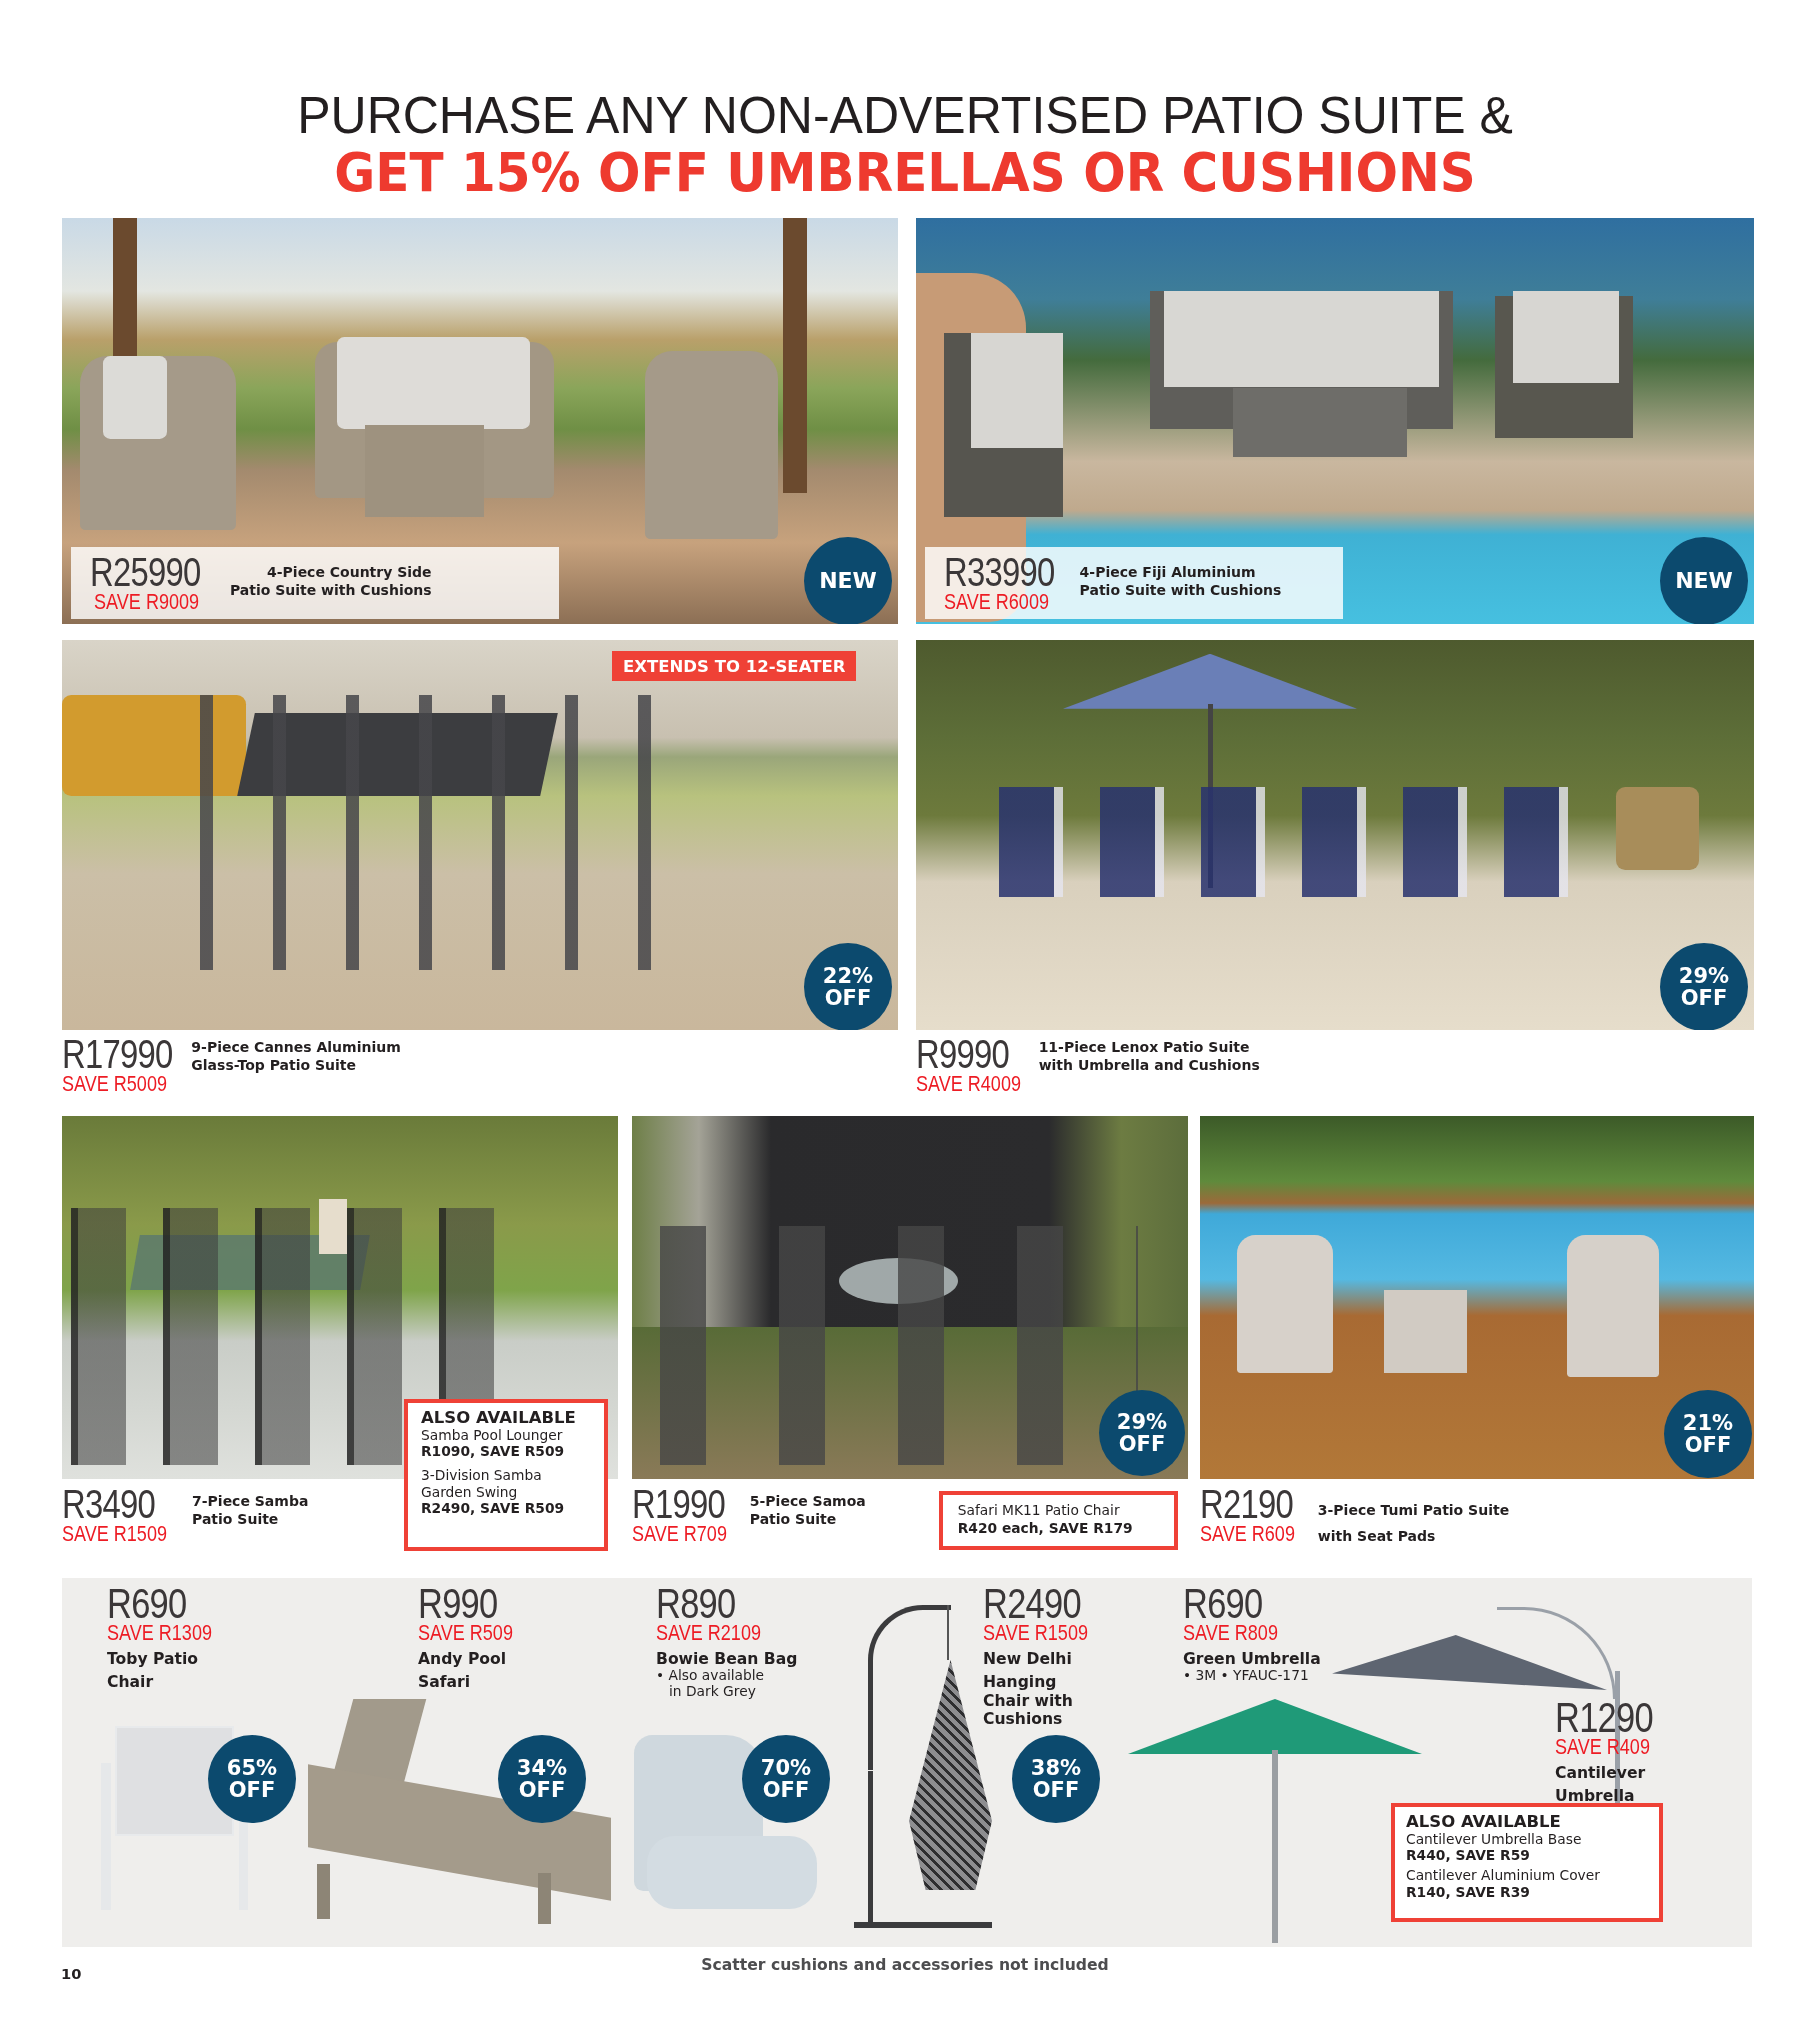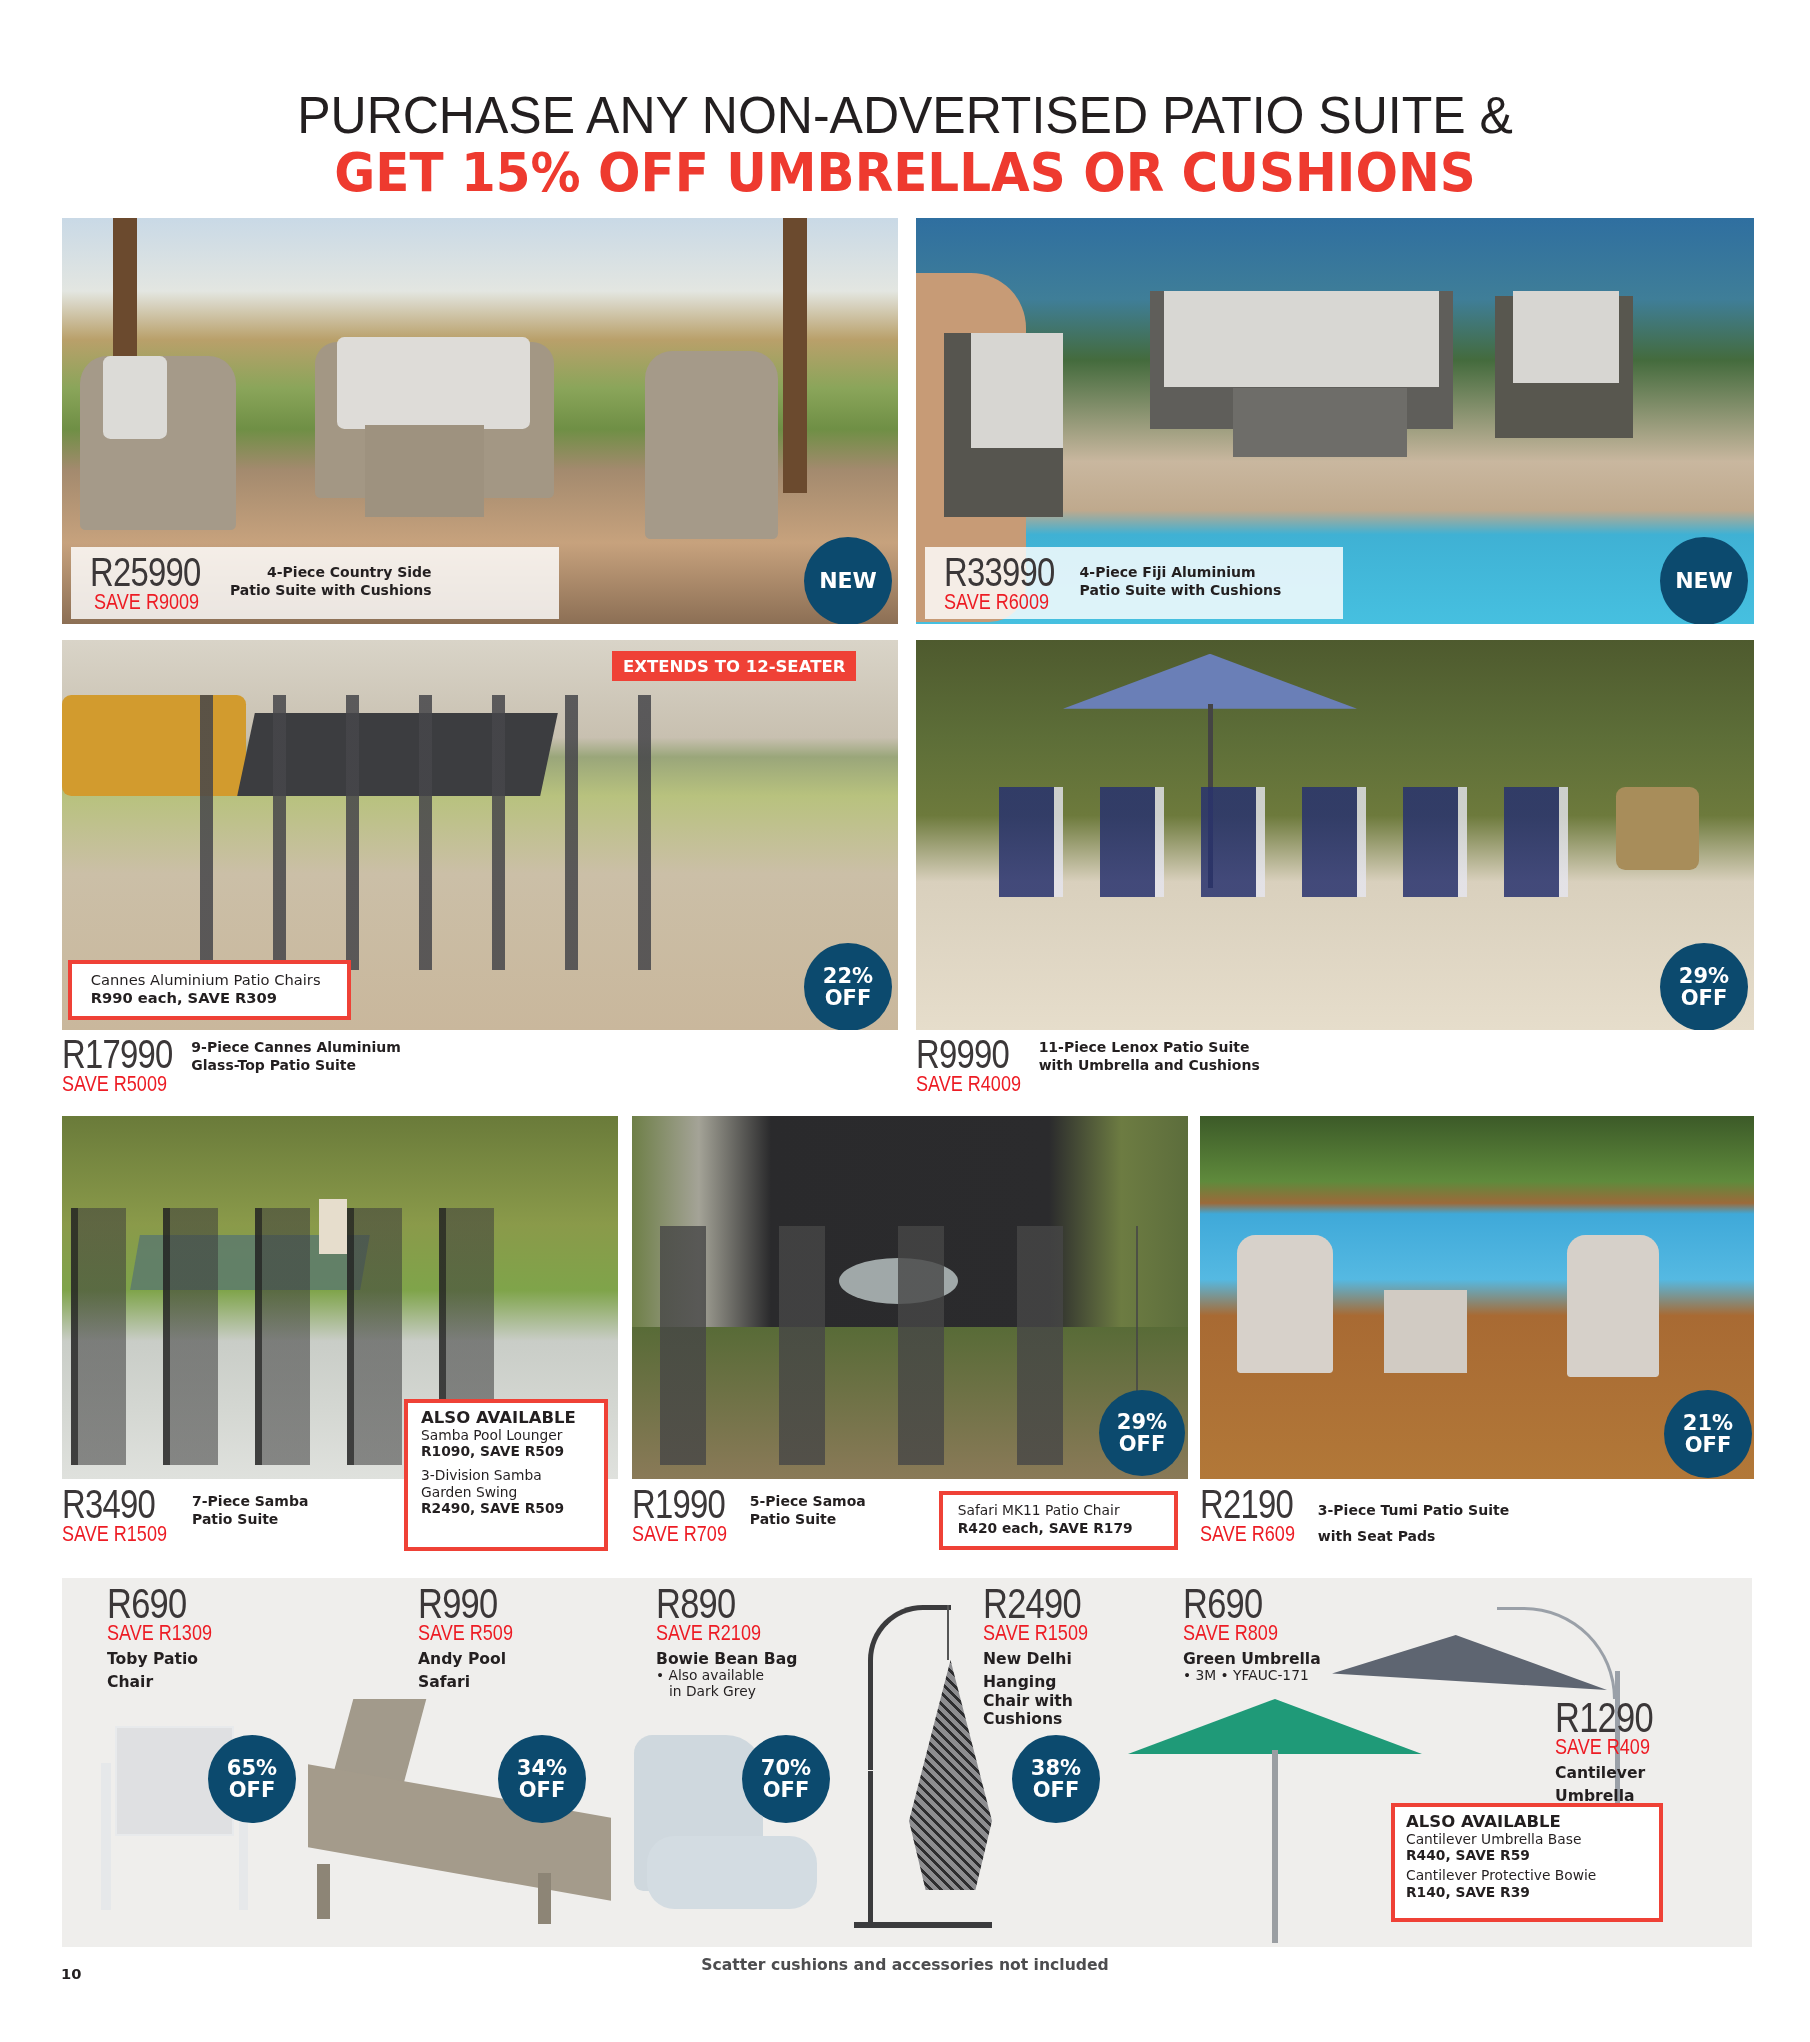--- a/index.html
+++ b/index.html
@@ -100,24 +100,20 @@
       <span>NEW</span>
     </div>
 </div>
 
 <div class="photo" style="left:62px; top:640px; width:836px; height:390px;padding-left:27px;">
   <div class="scene" style="background:linear-gradient(180deg,#d9d4c8 0%,#c8c0b0 25%,#9aa67a 30%,#b8c27e 40%,#cbbfa7 60%,#c9b79c 100%);"></div>
   <div style="position:absolute;left:0;top:55px;width:184px;height:101px;background:#d29b2e;border-radius:9.2px;"></div>
   <div style="position:absolute;left:184px;top:73px;width:303px;height:83px;background:#3c3d40;transform:skewX(-12deg);"></div>
   <div style="position:absolute;left:138px;top:55px;width:478px;height:275px;background:repeating-linear-gradient(90deg,rgba(70,70,74,0.85) 0 13px,transparent 13px 73px);"></div>
   <div class="ribbon" style="left:550px; top:11px;">EXTENDS TO 12-SEATER</div>
-  <div class="redbox" style="left:6.4px; top:320px; width:283px; height:60px; padding:7.3px 18.4px;">
-    <div class="t">Cannes Aluminium Patio Chairs</div>
-    <div class="b">R990 each, SAVE R309</div>
-  </div>
   <div class="badge" style="left:742px; top:303px; width:88px; height:88px;">
       <span>22%</span>
       <span>OFF</span>
     </div>
 </div>
 <div class="priceblock" style="left:62px; top:1036px;">
   <div class="pcol">
     <span class="price-big">R17990</span>
     <span class="save">SAVE R5009</span>
   </div>
@@ -312,19 +308,19 @@
   <span class="price-big">R1290</span>
   <span class="save">SAVE R409</span>
   <span class="pname">Cantilever</span>
   <span class="pname">Umbrella</span>
 </div>
 <div class="redbox" style="left:1391px; top:1803px; width:272px; height:119px; padding:7.3px 11px; font-size:13.8px; line-height:16.5px;">
   <div class="h">ALSO AVAILABLE</div>
   <div class="t">Cantilever Umbrella Base</div>
   <div class="b">R440, SAVE R59</div>
   <div style="height:3.7px;"></div>
-  <div class="t">Cantilever Protective Bowie</div>
+  <div class="t">Cantilever Aluminium Cover</div>
   <div class="b">R140, SAVE R39</div>
 </div>
 
 <div class="footer-page">10</div>
 <div class="footer-note">Scatter cushions and accessories not included</div>
 
 
 </body></html>

